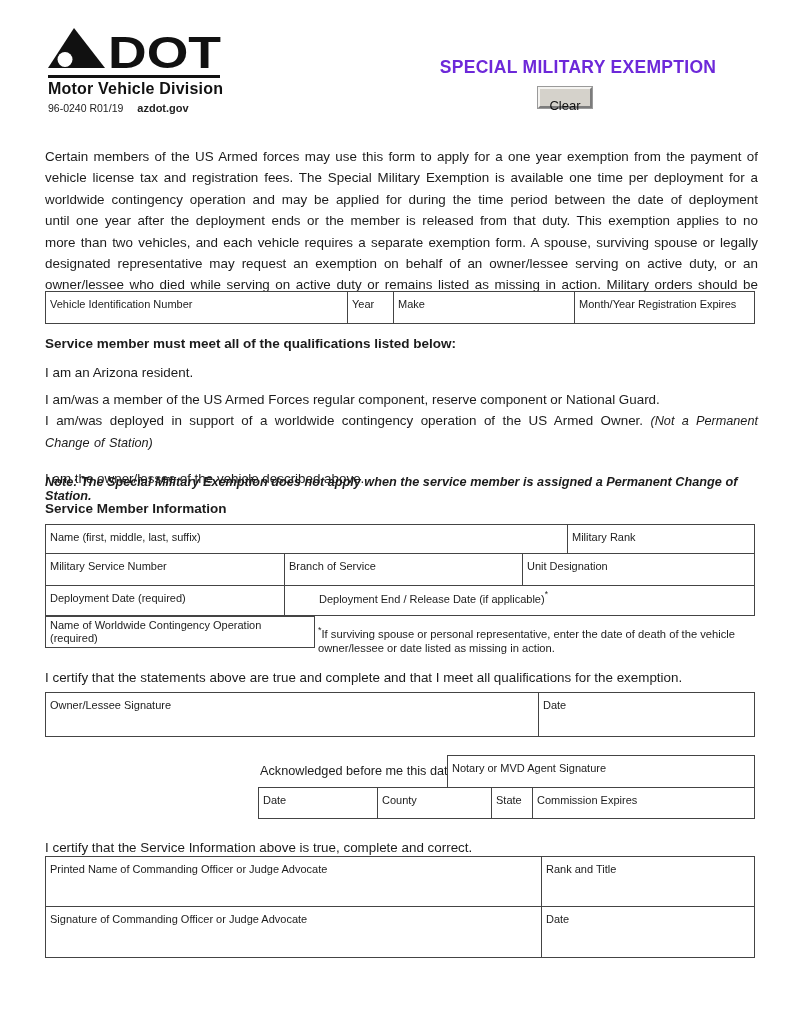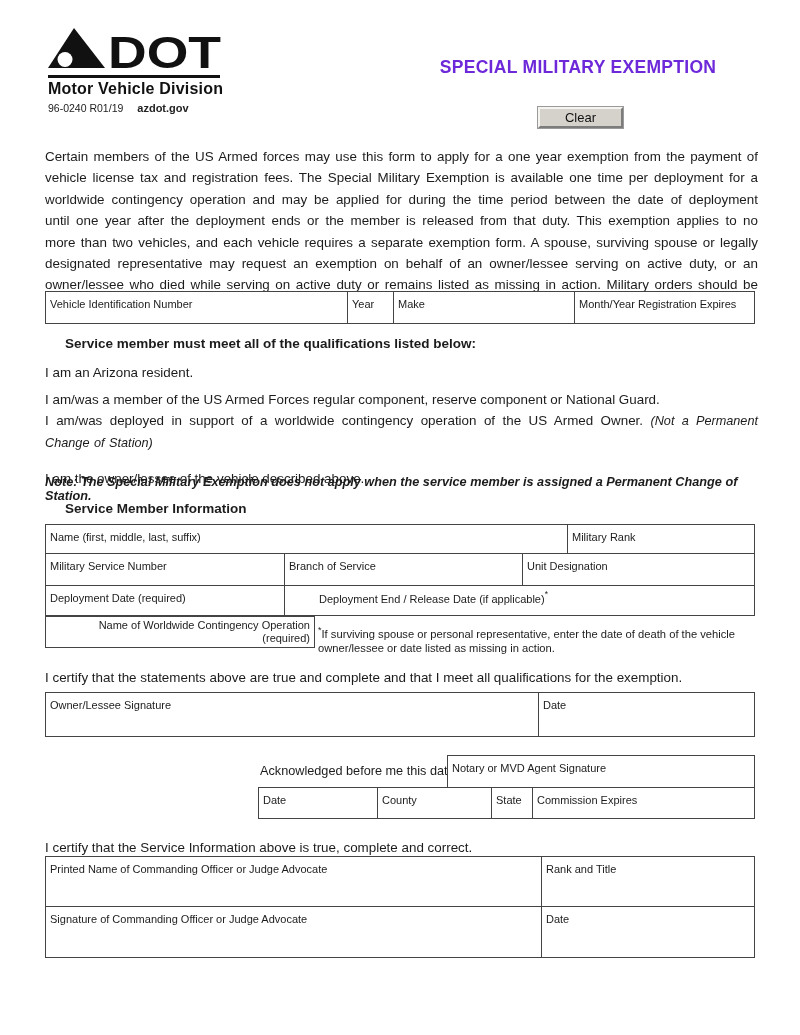--- a/index.html
+++ b/index.html
@@ -8,31 +8,31 @@
     font-family:"Liberation Sans","DejaVu Sans",sans-serif;color:#1c1c1c;overflow:hidden;border-radius:16px;
   }
   .abs{position:absolute;}
   
   .logo-rule{background:#111;height:3px;width:172px;margin-top:1px;}
   .division{font-size:16px;font-weight:bold;letter-spacing:.2px;margin-top:2px;color:#111;}
   .formline{margin-top:4px;font-size:10.5px;color:#222;}
   .formline .site{font-weight:bold;font-size:11px;margin-left:14px;}
   .doc-title{font-size:17.5px;font-weight:bold;letter-spacing:.3px;text-align:center;width:316px;color:#6d28d9;}
   .clear-btn{
-    width:85px;height:21px;background:#d5d2cb;color:#111;font-size:13px;line-height:17px;text-align:center;
+    width:54px;height:21px;background:#d5d2cb;color:#111;font-size:13px;line-height:17px;text-align:center;
     border:2px solid;border-color:#f5f4f1 #7c7c7c #7c7c7c #f5f4f1;box-shadow:0 0 0 1px #9a9a9a;
-    font-family:"Liberation Sans",sans-serif;box-sizing:border-box;cursor:pointer;padding:0;margin-top:20px;
+    font-family:"Liberation Sans",sans-serif;box-sizing:border-box;cursor:pointer;padding:8px;
   }
   
   .para{font-size:13.4px;line-height:21.4px;text-align:justify;word-spacing:1.5px;}
   .stmt{font-size:13.4px;line-height:21px;}
   .just{text-align:justify;word-spacing:1px;}
   .italic{font-style:italic;}
   .boldital{font-weight:bold;font-style:italic;font-size:12.7px;}
-  .sec-head{font-size:13.5px;font-weight:bold;margin-left:20px;}
+  .sec-head{font-size:13.5px;font-weight:bold;}
   
   .tbl{border:1px solid #444;box-sizing:border-box;background:#fff;}
   .trow{display:flex;}
   .trow + .trow{border-top:1px solid #444;}
   .cell{box-sizing:border-box;padding:2px 4px;overflow:hidden;}
   .cell + .cell{border-left:1px solid #444;}
   .lbl{font-size:11px;line-height:12.5px;color:#1c1c1c;display:inline-block;}
   .sup{vertical-align:super;font-size:8.5px;}
   .footnote{font-size:11.2px;line-height:14.5px;color:#1c1c1c;}
   .ack{font-size:12.7px;}
@@ -112,21 +112,21 @@
     <div class="trow" style="height:29px;">
       <div class="cell" style="width:238px;">
         <span class="lbl">Deployment Date (required)</span>
       </div>
       <div class="cell" style="flex:1;padding-left:34px;">
         <span class="lbl">Deployment End / Release Date (if applicable)</span><span class="lbl sup">*</span>
       </div>
     </div>
   </div>
 
-  <div class="abs tbl" style="left:45px;top:616px;width:270px;height:32px;text-align:right;">
+  <div class="abs tbl" style="left:45px;top:616px;width:270px;height:32px;">
     <div class="cell" style="border:none;">
       <span class="lbl">Name of Worldwide Contingency Operation (required)</span>
     </div>
   </div>
   <div class="abs footnote" style="left:318px;top:623px;width:438px;">
     <span class="sup" style="font-size:9px;">*</span><span>If surviving spouse or personal representative, enter the date of death of the vehicle owner/lessee or date listed as missing in action.</span>
   </div>
 
   <div class="abs stmt" style="left:45px;top:667px;">I certify that the statements above are true and complete and that I meet all qualifications for the exemption.</div>
   <div class="abs tbl" style="left:45px;top:692px;width:710px;">

